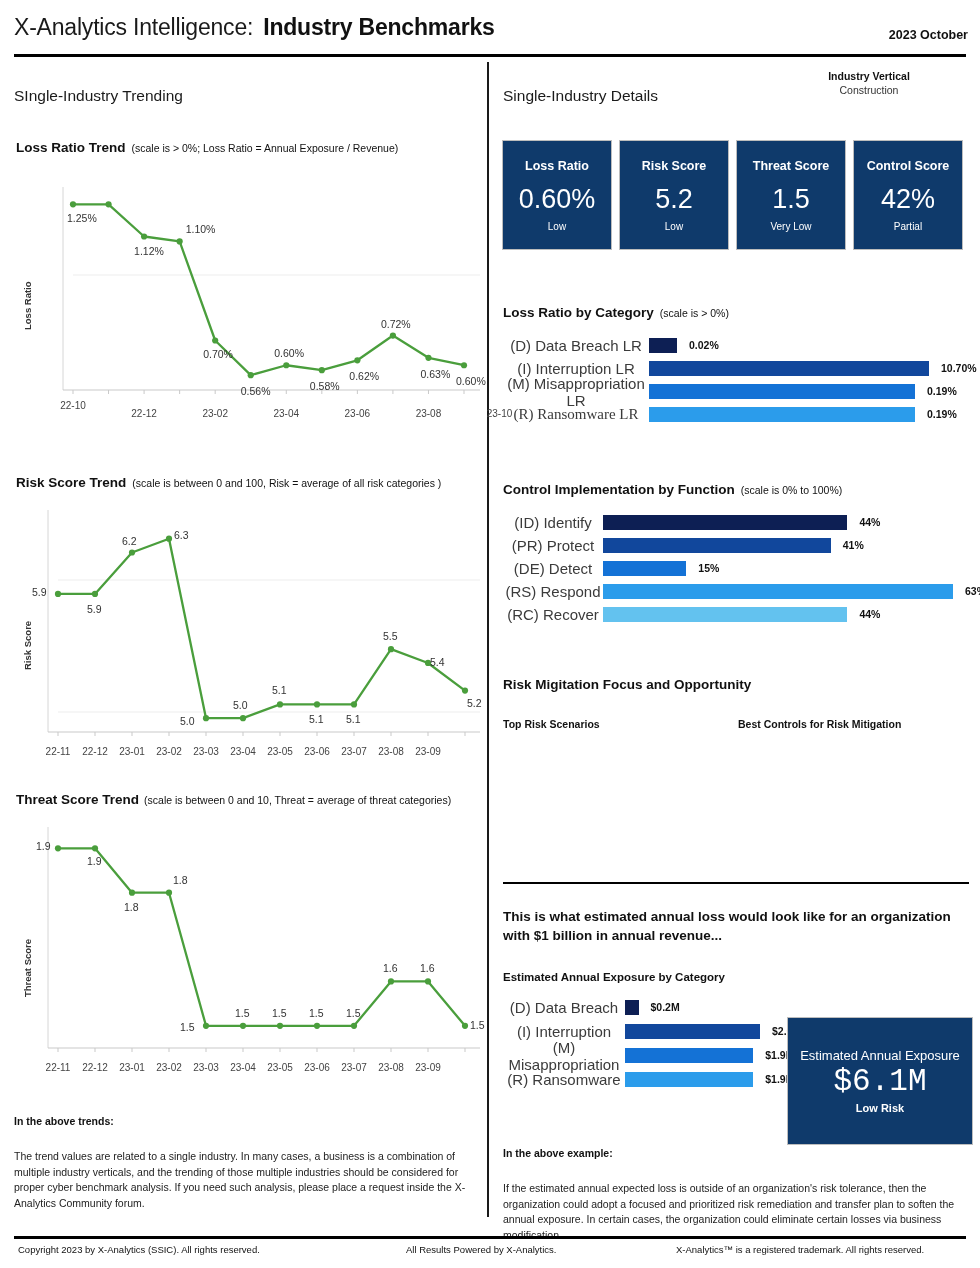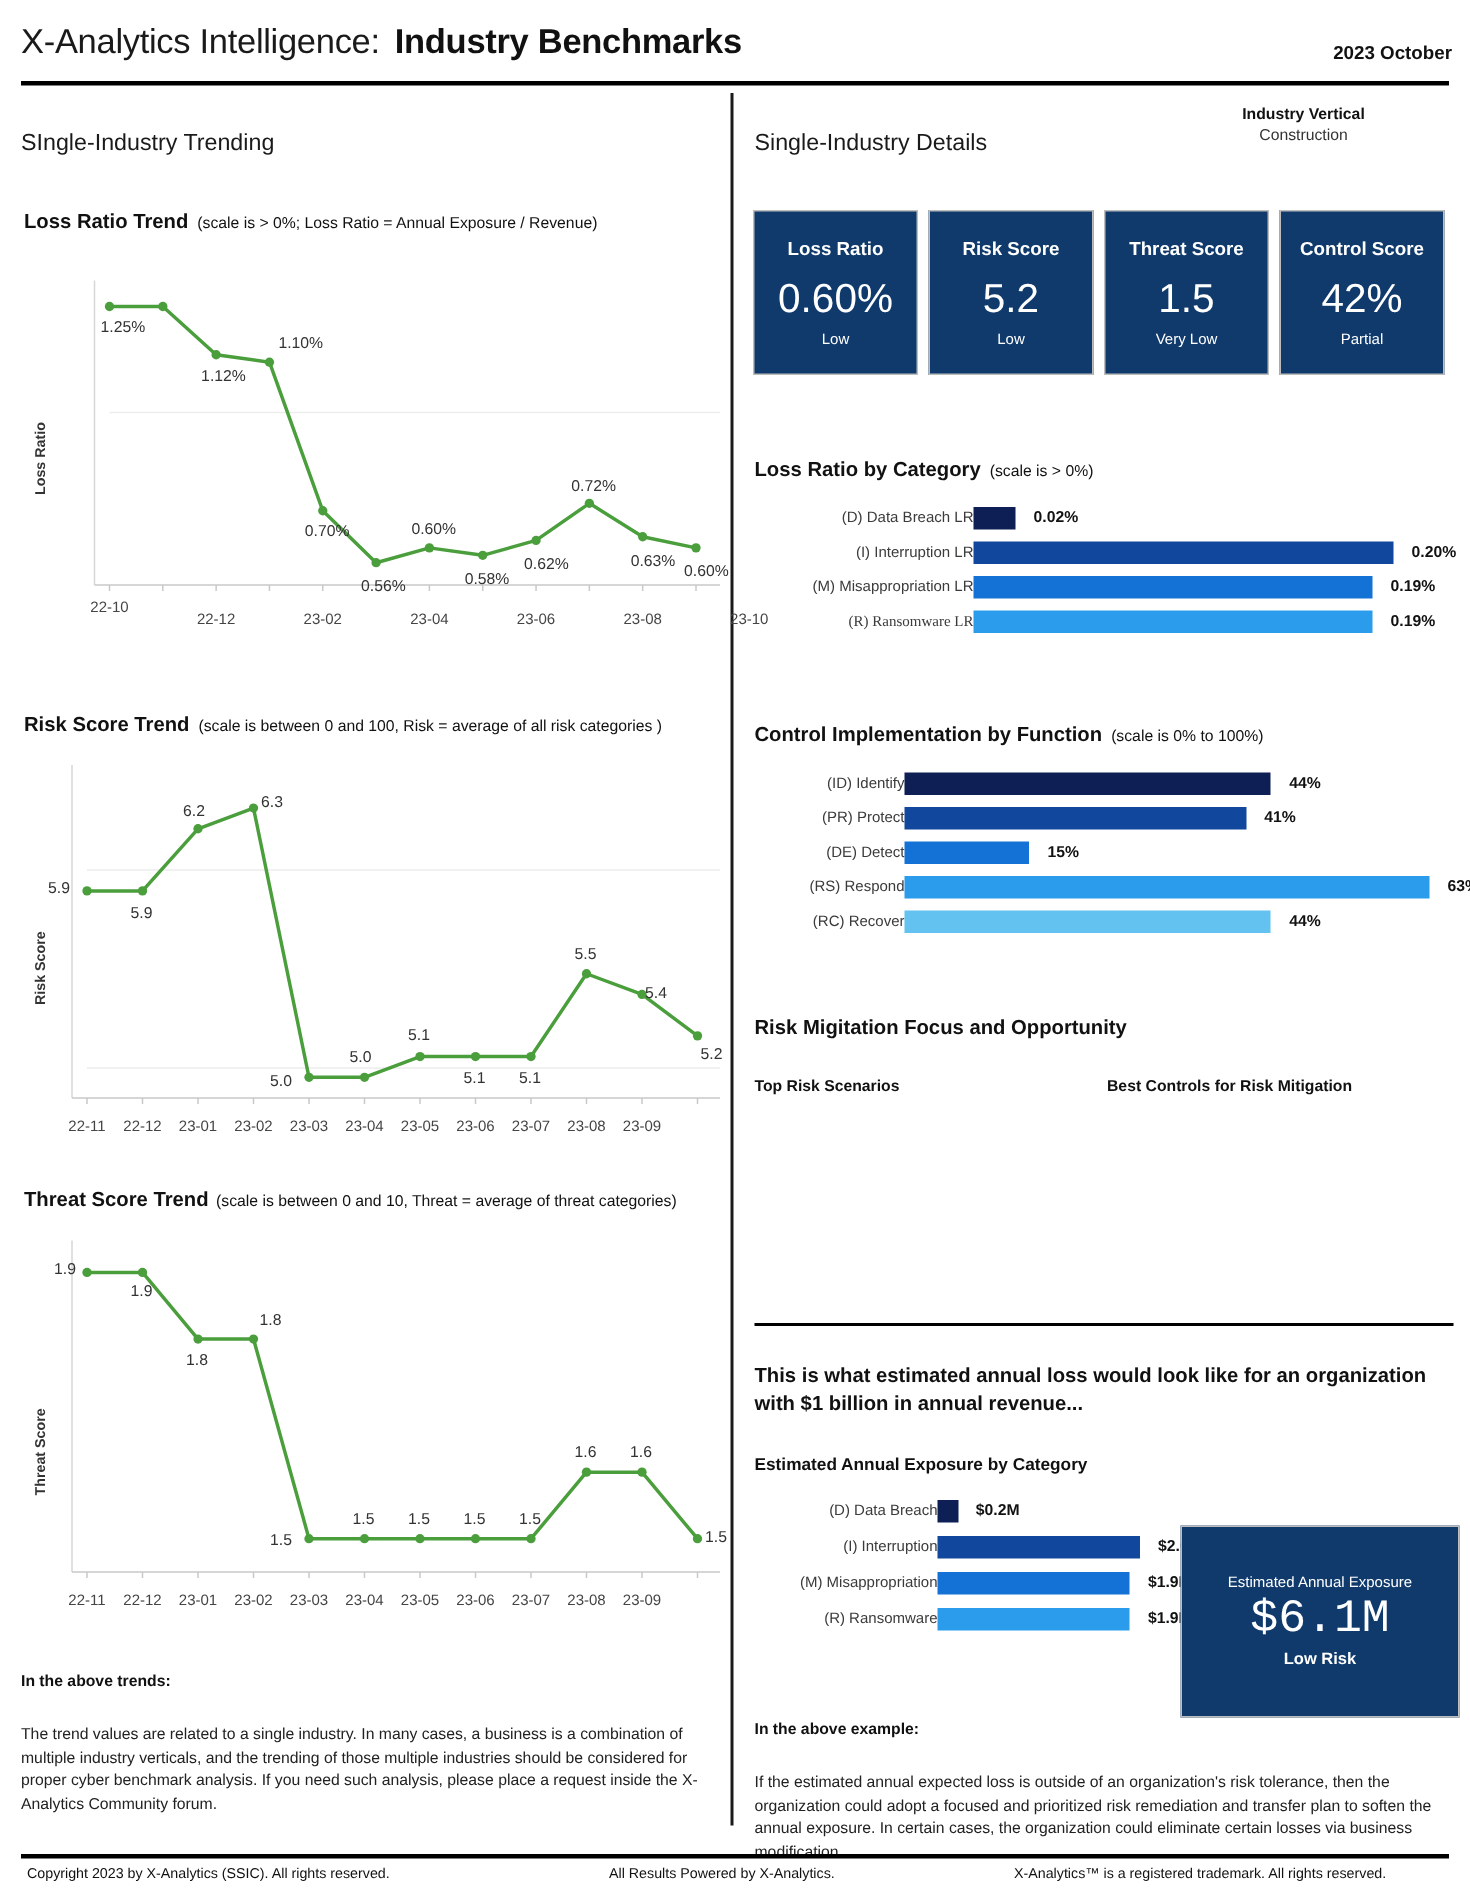--- a/index.html
+++ b/index.html
@@ -51,41 +51,41 @@
     color: #ffffff;
   }
   .score-card .lbl { font-size: 12.5px; font-weight: 700; margin-bottom: 13px; }
   .score-card .val { font-size: 27px; font-weight: 300; line-height: 1; margin-bottom: 8px; }
   .score-card .sub { font-size: 10px; font-weight: 400; }
 
   
   .hbar-title { font-size: 13.5px; font-weight: 700; color: #111; }
   .hbar-sub { font-size: 10.5px; font-weight: 400; color: #111; }
   .hbar-row { display: flex; align-items: center; height: 17px; margin-bottom: 6px; }
-  .hbar-name { font-size: 10px; color: #3b3b3b; text-align: right; }
+  .hbar-name { font-size: 15px; color: #3b3b3b; text-align: center; }
   .hbar-track { position: relative; height: 15px; }
   .hbar-fill { height: 15px; }
   .hbar-val { font-size: 10.5px; font-weight: 700; color: #111; margin-left: 6px; white-space: nowrap; }
 
   
   .mit-title { font-size: 13.5px; font-weight: 700; color: #111; }
   .mit-colhead { font-size: 10.5px; font-weight: 700; color: #111; }
   .mit-list { list-style: none; }
 
   
   .hr-rule { position: absolute; height: 2px; background: #000; }
   .example-head { font-size: 13.5px; font-weight: 700; color: #111; line-height: 19px; }
   .exposure-card {
     position: absolute;
     width: 186px; height: 128px;
     background: #0f3a6b; border: 1px solid #bdbdbd;
     display: flex; flex-direction: column; align-items: center; justify-content: center;
     color: #fff;
   }
-  .exposure-card .lbl { font-size: 10px; font-weight: 400; margin-bottom: 2px; }
+  .exposure-card .lbl { font-size: 13px; font-weight: 400; margin-bottom: 2px; }
   .exposure-card .val { font-size: 31px; font-weight: 300; line-height: 1.1; font-family: Liberation Mono, monospace; }
   .exposure-card .sub { font-size: 11px; font-weight: 700; margin-top: 3px; }
 
   
   .note-head { font-size: 10.5px; font-weight: 700; color: #111; }
   .note-body { font-size: 10.5px; color: #222; line-height: 15.5px; }
 
   
   .footer-rule { position: absolute; left: 14px; top: 1236px; width: 952px; height: 3px; background: #000; }
   .footer-item { position: absolute; top: 1244px; font-size: 9.5px; color: #111; white-space: nowrap; }
@@ -364,21 +364,21 @@
             <div class="hbar-name" style="width: 146px;">(D) Data Breach LR</div>
             <div class="hbar-track" style="width: 280px;">
               <div class="hbar-fill" style="height: 15px; width: 28px; background: rgb(13, 31, 84);"></div>
               <div class="hbar-val" style="position: absolute; left: 34px; top: 1px;">0.02%</div>
             </div>
           </div>
           <div class="hbar-row" style="height: 17px; margin-bottom: 6px;">
             <div class="hbar-name" style="width: 146px;">(I) Interruption LR</div>
             <div class="hbar-track" style="width: 280px;">
               <div class="hbar-fill" style="height: 15px; width: 280px; background: rgb(17, 71, 156);"></div>
-              <div class="hbar-val" style="position: absolute; left: 286px; top: 1px;">0.20%</div>
+              <div class="hbar-val" style="position: absolute; left: 286px; top: 1px;">10.70%</div>
             </div>
           </div>
           <div class="hbar-row" style="height: 17px; margin-bottom: 6px;">
             <div class="hbar-name" style="width: 146px;">(M) Misappropriation LR</div>
             <div class="hbar-track" style="width: 280px;">
               <div class="hbar-fill" style="height: 15px; width: 266px; background: rgb(20, 114, 214);"></div>
               <div class="hbar-val" style="position: absolute; left: 272px; top: 1px;">0.19%</div>
             </div>
           </div>
           <div class="hbar-row" style="height: 17px; margin-bottom: 6px;">

